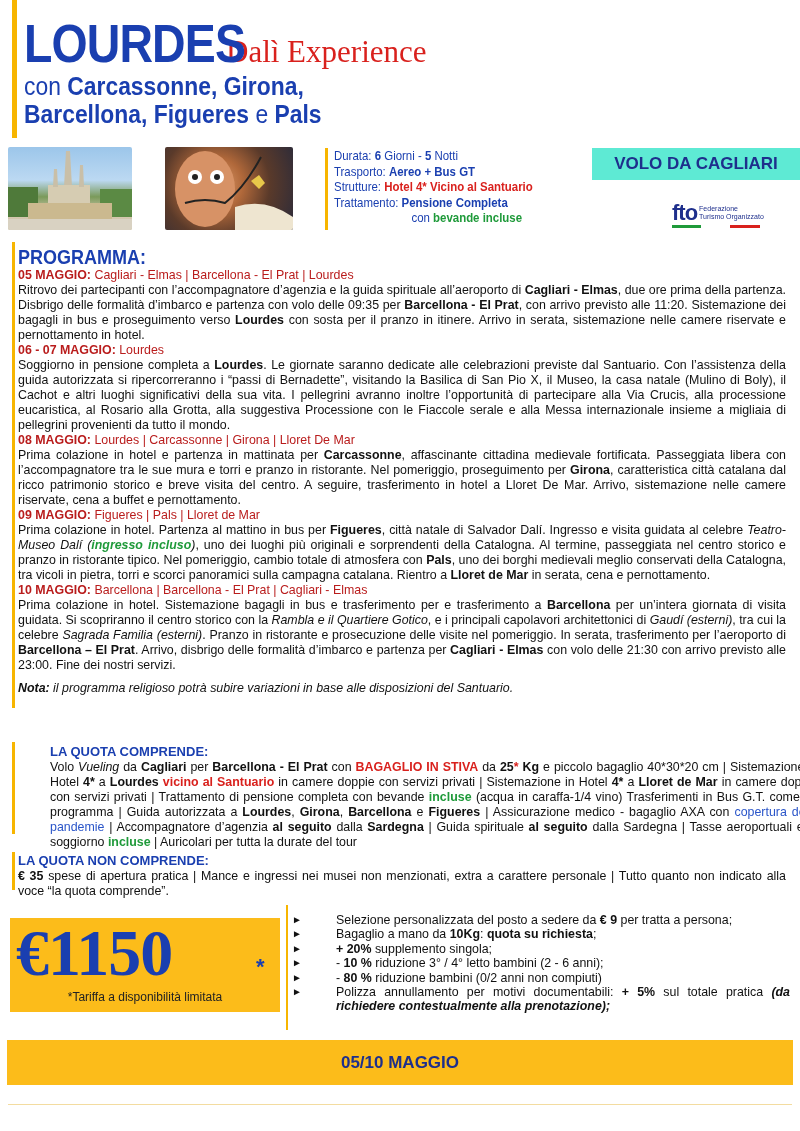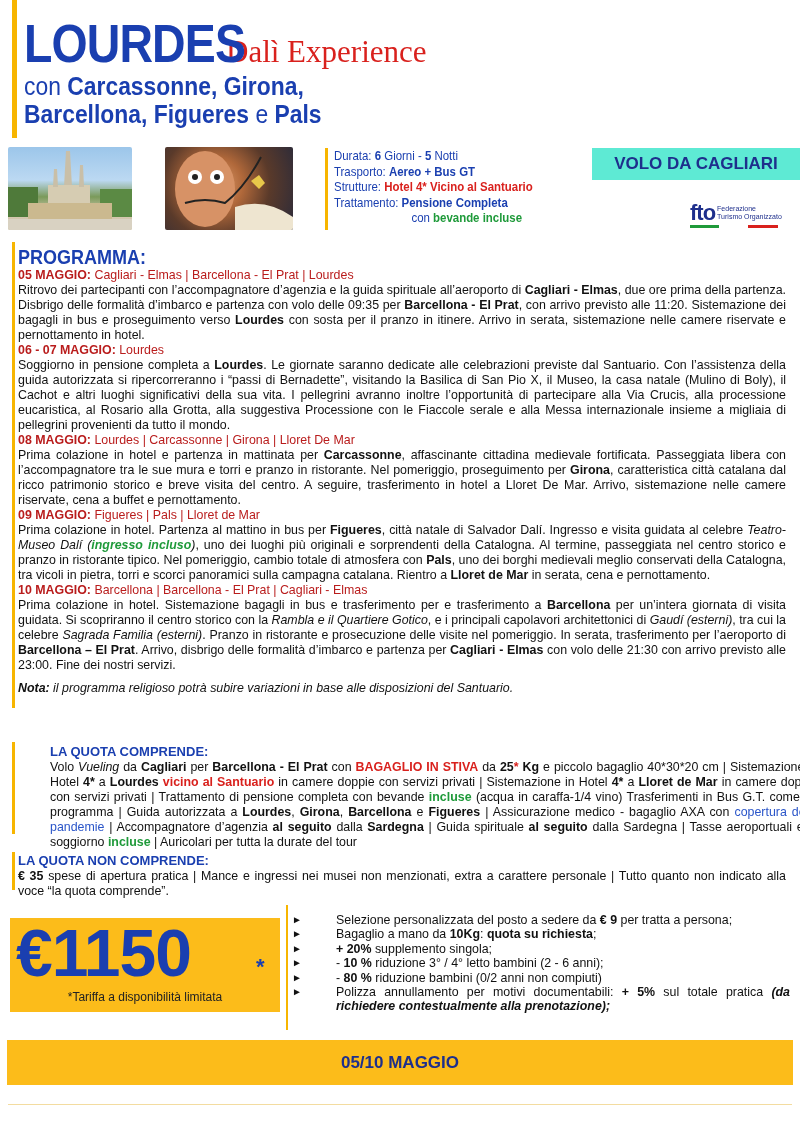--- a/index.html
+++ b/index.html
@@ -20,39 +20,39 @@
   .subtitle b { font-weight: bold; }
 
   
   .photo { position: absolute; top: 147px; height: 83px; border-radius: 2px; overflow: hidden; }
   .photo-lourdes { left: 8px; width: 124px; background: linear-gradient(180deg,#9cc6ea 0%,#bcd9f2 40%,#7a9a5a 60%,#d8cdb5 80%,#c7b898 100%); }
   .photo-dali { left: 165px; width: 128px; background: radial-gradient(circle at 40% 45%, #e0a070 0%, #b0683a 30%, #5a3a2a 60%, #2a2a3a 100%); }
   .info-bar { position: absolute; left: 325px; top: 148px; width: 3px; height: 82px; background: #f7b500; }
   .info { position: absolute; left: 334px; top: 148px; font-size: 13px; line-height: 15.5px; color: #1a3fb0; transform: scaleX(0.88); transform-origin: left; white-space: nowrap; }
   .info .indent { padding-left: 88px; }
   .volo { position: absolute; left: 592px; top: 148px; width: 208px; height: 32px; background: #5eead4; display: flex; align-items: center; justify-content: center; font-weight: bold; font-size: 17px; color: #1e2f8c; }
-  .fto { position: absolute; left: 690px; top: 200px; display: flex; align-items: center; }
+  .fto { position: absolute; left: 672px; top: 200px; display: flex; align-items: center; }
   .fto-mark { font-weight: bold; font-size: 22px; color: #1e2f8c; letter-spacing: -1px; }
   .fto-text { font-size: 7px; line-height: 8px; color: #1e2f8c; margin-left: 2px; }
   .fto-flag { position: absolute; left: 0; top: 25px; width: 88px; height: 3px; background: linear-gradient(90deg,#1f9a3a 0 33%,#fff 33% 66%,#d9211d 66%); }
 
   
   .sec-bar { position: absolute; left: 12px; width: 3px; background: #f7b500; }
   .section { position: absolute; left: 18px; width: 768px; font-size: 12.4px; line-height: 15px; color: #111; }
   .section p { text-align: justify; }
   .prog-title { font-weight: bold; font-size: 20px; color: #1a3fb0; line-height: 22px; transform: scaleX(0.9); transform-origin: left; }
   .day-head { color: #b91c1c; margin-top: 8px; }
   .day-head:first-of-type { margin-top: 0; }
   .day-head b { font-weight: bold; }
   .sec-head { font-weight: bold; font-size: 13px; color: #1a3fb0; line-height: 16px; }
   i { font-style: italic; }
 
   
   .price-box { position: absolute; left: 10px; top: 918px; width: 270px; height: 94px; background: #fcbc1a; }
-  .price { position: absolute; left: 6px; top: 2px; font-weight: bold; font-size: 66px; color: #1a3fb0; letter-spacing: -1px; line-height: 66px; }
+  .price { position: absolute; left: 6px; top: 2px; font-weight: bold; font-size: 66px; color: #1a3fb0; letter-spacing: -1px; line-height: 66px; font-family: Liberation Serif, serif; }
   .price-star { position: absolute; left: 246px; top: 36px; font-weight: bold; font-size: 22px; color: #1a3fb0; }
   .price-note { position: absolute; left: 0; width: 100%; top: 72px; text-align: center; font-size: 12px; color: #222; }
   .extra-bar { position: absolute; left: 286px; top: 905px; width: 2px; height: 125px; background: #f7b500; }
   .extras { position: absolute; left: 292px; top: 913px; width: 498px; font-size: 12.4px; line-height: 14.4px; }
   .extras ul { list-style: none; }
   .extras li { position: relative; padding-left: 44px; text-align: justify; }
   .extras li .arrow { position: absolute; left: 0; top: 0; font-size: 10px; }
 
   .date-band { position: absolute; left: 7px; top: 1040px; width: 786px; height: 45px; background: #fcbc1a; display: flex; align-items: center; justify-content: center; font-weight: bold; font-size: 17px; color: #1e2f8c; }
   .footer-line { position: absolute; left: 8px; top: 1104px; width: 784px; height: 1px; background: #f3dca0; }

